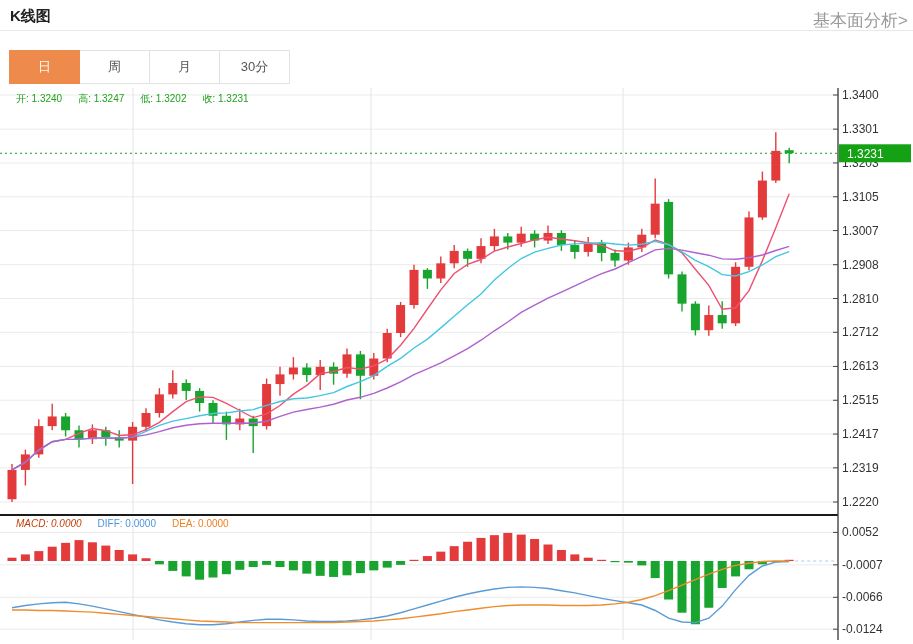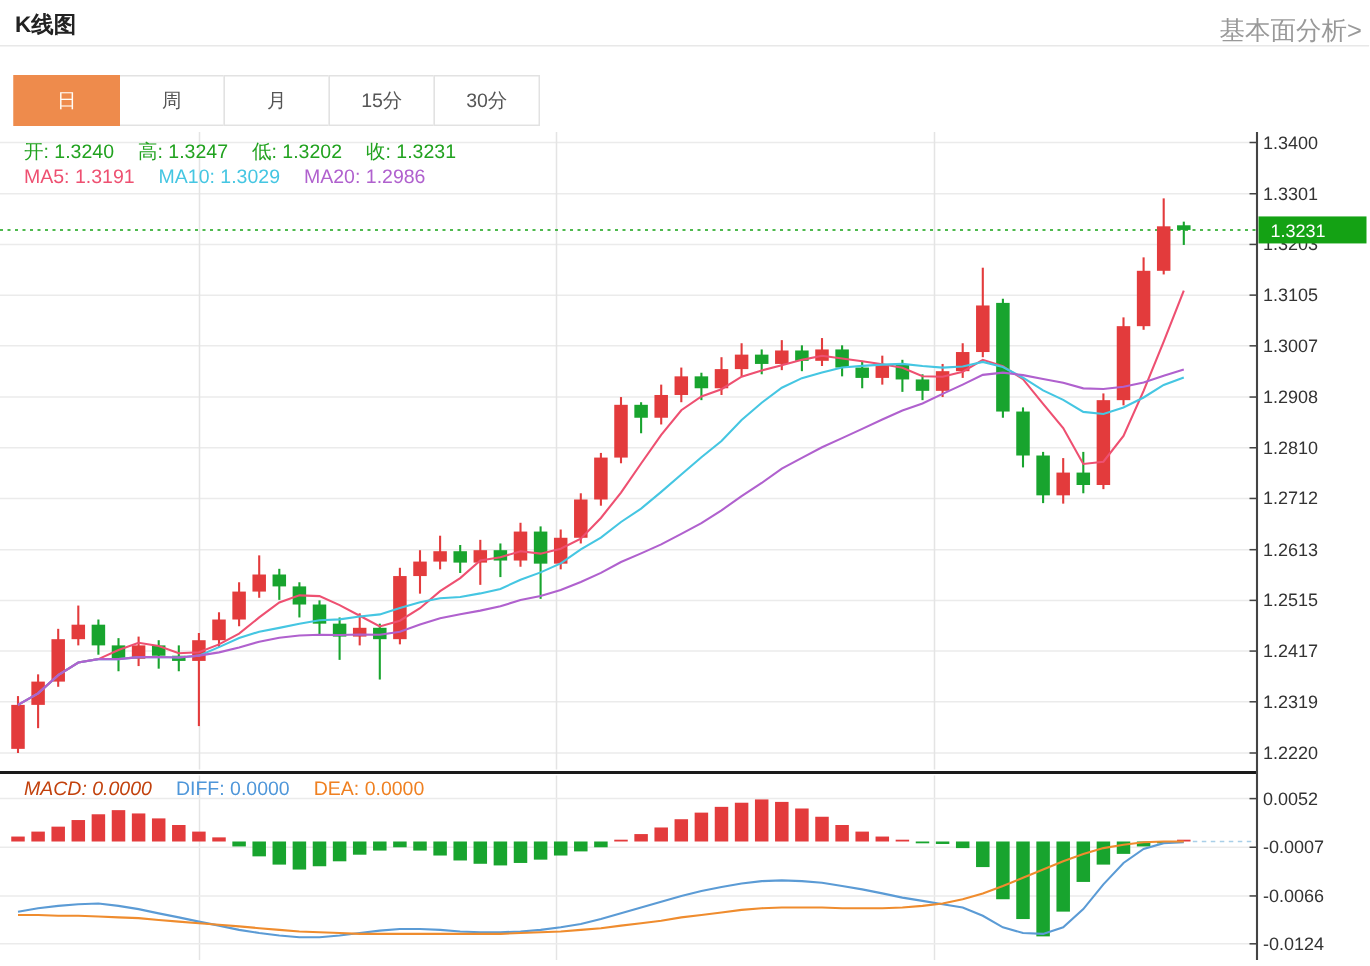--- a/index.html
+++ b/index.html
@@ -5,37 +5,36 @@
   html,body{margin:0;padding:0;background:#fff;}
   #app{position:relative;width:913px;height:644px;background:#fff;overflow:hidden;
        font-family:"Liberation Sans","DejaVu Sans",sans-serif;}
   .hdr-title{position:absolute;left:10px;top:7px;font-size:15px;font-weight:bold;color:#222;}
   .hdr-link{position:absolute;right:5px;top:9px;font-size:17px;color:#999;cursor:pointer;}
   .hdr-divider{position:absolute;left:0;top:30px;width:913px;height:1px;background:#e8e8e8;}
   .tabbar{position:absolute;left:10px;top:50px;height:34px;display:flex;}
   .tab{width:69px;height:32px;line-height:32px;text-align:center;font-size:13px;color:#555;
        border:1px solid #e2e2e2;margin-left:-1px;background:#fff;cursor:pointer;box-sizing:content-box;}
   .tab.sel{background:#ee8b4c;border-color:#ee8b4c;color:#fffdf8;position:relative;z-index:2;}
-  .inforow{position:absolute;left:16px;font-size:13px;white-space:nowrap;pointer-events:none;}
+  .inforow{position:absolute;left:16px;font-size:10px;white-space:nowrap;pointer-events:none;}
   .inforow span{margin-right:16px;}
   svg{position:absolute;left:0;top:0;}
 </style>
 </head>
 <body>
 
 <div id="app">
   <div class="hdr-title">K线图</div>
   <div class="hdr-link">基本面分析&gt;</div>
   <div class="hdr-divider"></div>
 
   <div class="tabbar">
       <div class="tab sel">日</div>
       <div class="tab">周</div>
       <div class="tab">月</div>
-      <div class="tab">15分</div>
       <div class="tab">30分</div>
     </div>
 
   <svg id="chart" width="913" height="644" viewBox="0 0 913 644">
       <line x1="0" y1="95" x2="838" y2="95" stroke="#ebebeb" stroke-width="1"></line>
       <line x1="833" y1="95" x2="838" y2="95" stroke="#444444" stroke-width="1"></line>
       <text x="842" y="99" font-size="12" fill="#333333">1.3400</text>
       <line x1="0" y1="129.14661016949157" x2="838" y2="129.14661016949157" stroke="#ebebeb" stroke-width="1"></line>
       <line x1="833" y1="129.14661016949157" x2="838" y2="129.14661016949157" stroke="#444444" stroke-width="1"></line>
       <text x="842" y="133.14661016949157" font-size="12" fill="#333333">1.3301</text>
@@ -274,15 +273,14 @@
       <rect x="784.7" y="559.8" width="9" height="1.2" fill="#e33b3c"></rect>
       <polyline points="12.0,607.8 25.4,605.5 38.8,603.9 52.2,602.8 65.6,602.3 79.0,603.9 92.4,606.1 105.8,608.9 119.2,611.6 132.6,614.4 146.0,617.1 159.4,619.9 172.8,622.0 186.2,623.7 199.6,624.8 213.0,624.8 226.4,623.7 239.8,622.0 253.2,620.4 266.6,619.3 280.0,619.3 293.4,619.9 306.8,621.0 320.2,621.5 333.6,621.5 347.0,621.0 360.4,619.9 373.8,618.2 387.2,616.0 400.6,612.7 414.0,608.9 427.4,605.0 440.8,601.1 454.2,597.3 467.6,594.0 481.0,591.3 494.4,589.0 507.8,587.4 521.2,586.9 534.6,587.4 548.0,588.5 561.4,590.7 574.8,592.9 588.2,595.6 601.6,598.4 615.0,600.6 628.4,602.8 641.8,605.0 655.2,610.5 668.6,618.2 682.0,622.0 695.4,622.6 708.8,618.2 722.2,606.1 735.6,589.6 749.0,575.3 762.4,566.0 775.8,562.1 789.2,561.5" fill="none" stroke="#5b9bd5" stroke-width="1.4"></polyline>
       <polyline points="12.0,610.0 25.4,610.0 38.8,610.5 52.2,610.5 65.6,611.0 79.0,611.6 92.4,612.1 105.8,613.3 119.2,614.4 132.6,615.5 146.0,616.5 159.4,617.6 172.8,618.8 186.2,619.9 199.6,621.0 213.0,621.5 226.4,622.0 239.8,622.6 253.2,622.6 266.6,622.6 280.0,622.6 293.4,622.6 306.8,622.6 320.2,622.6 333.6,622.6 347.0,622.0 360.4,621.5 373.8,621.0 387.2,619.9 400.6,618.8 414.0,617.1 427.4,615.5 440.8,613.8 454.2,611.6 467.6,610.0 481.0,608.3 494.4,606.6 507.8,605.5 521.2,605.0 534.6,605.0 548.0,605.0 561.4,605.5 574.8,605.5 588.2,605.5 601.6,605.0 615.0,603.9 628.4,602.3 641.8,599.5 655.2,595.6 668.6,590.7 682.0,585.2 695.4,579.7 708.8,574.2 722.2,569.3 735.6,565.4 749.0,563.2 762.4,561.5 775.8,561.0 789.2,561.0" fill="none" stroke="#ef8c2e" stroke-width="1.4"></polyline>
       <line x1="795.2" y1="561" x2="838" y2="561" stroke="#a9cfe8" stroke-width="1" stroke-dasharray="3 3"></line>
       <line x1="838" y1="88" x2="838" y2="640" stroke="#444444" stroke-width="1.4"></line>
       <rect x="839" y="144.29067796610212" width="72" height="18" fill="#14a214"></rect>
       <text x="847" y="157.79067796610212" font-size="12" fill="#ffffff">1.3231</text>
     </svg>
 
   <div class="inforow" id="ohlc-row" style="top:92px;"><span style="color: rgb(33, 162, 31);">开: 1.3240</span><span style="color: rgb(33, 162, 31);">高: 1.3247</span><span style="color: rgb(33, 162, 31);">低: 1.3202</span><span style="color: rgb(33, 162, 31);">收: 1.3231</span></div>
-  <div class="inforow" id="ma-row" style="top:110px;"><span style="color: rgb(238, 80, 113);">MA5: 1.3191</span><span style="color: rgb(69, 198, 226);">MA10: 1.3029</span><span style="color: rgb(176, 97, 206);">MA20: 1.2986</span></div>
   <div class="inforow" id="macd-row" style="top:518px;"><span style="color: #c2410c; font-style: italic;">MACD: 0.0000</span><span style="color: rgb(78, 150, 217);">DIFF: 0.0000</span><span style="color: rgb(239, 128, 33); text-align: center;">DEA: 0.0000</span></div>
 </div>
 
 </body></html>

